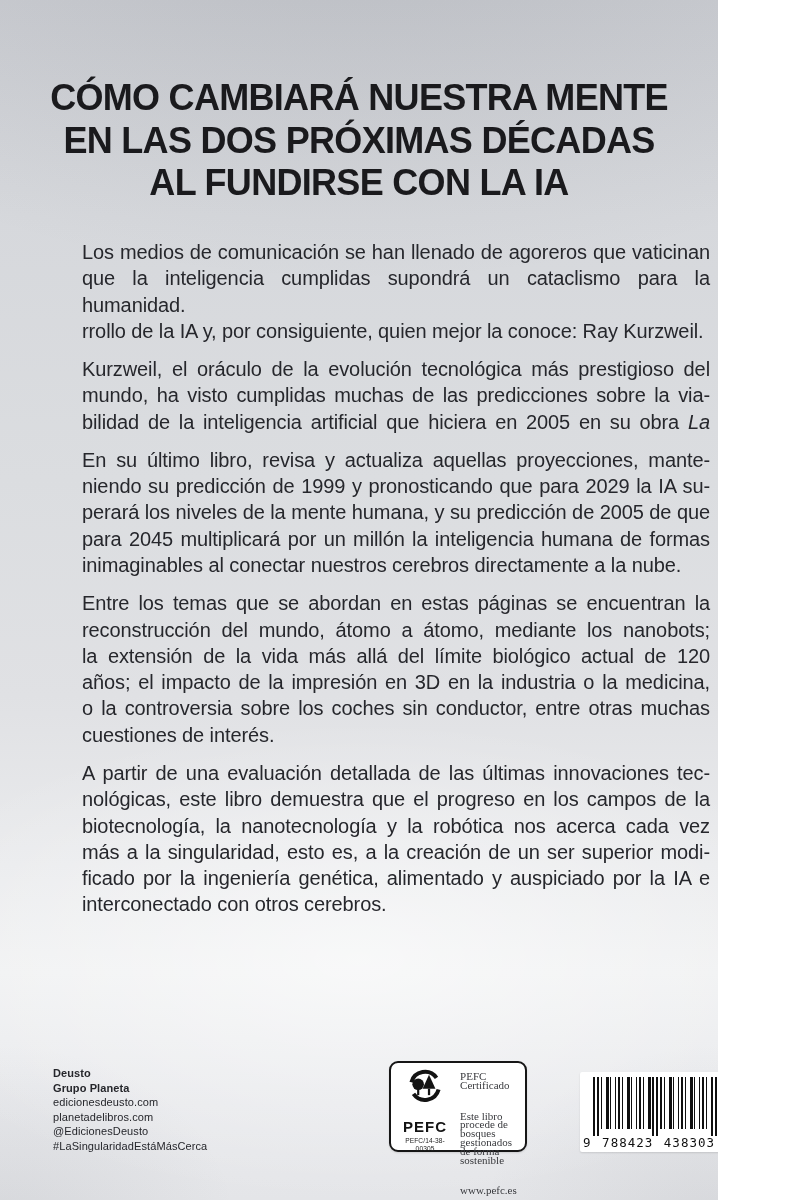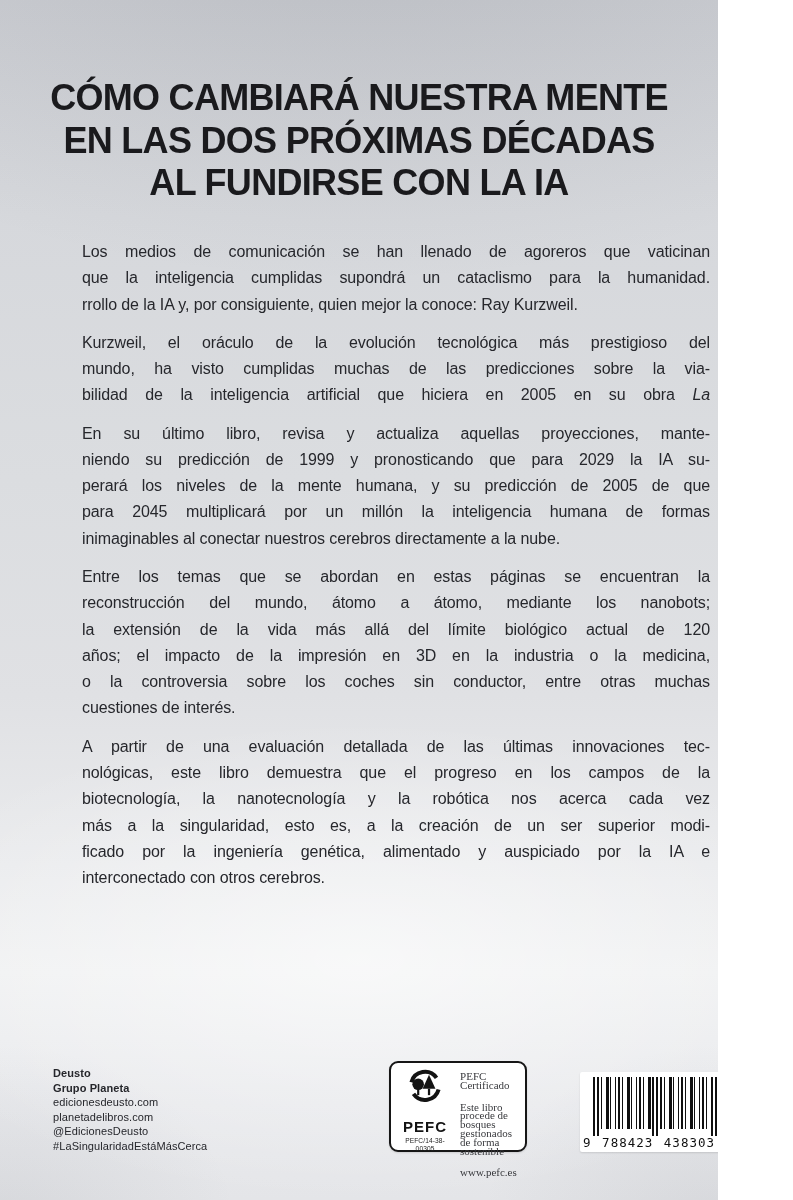--- a/index.html
+++ b/index.html
@@ -19,21 +19,21 @@
   .title{
     position:absolute;top:77px;left:0;right:0;
     text-align:center;
     font-weight:bold;font-size:36px;line-height:42.7px;
     letter-spacing:-0.7px;
     color:#1a1a1d;
   }
   
   .body{
     position:absolute;top:239px;left:82px;width:628px;
-    font-size:16px;line-height:26.3px;
+    font-size:20px;line-height:26.3px;
     letter-spacing:-0.1px;
     color:#26272c;
   }
   .para{margin:0 0 11.9px 0;}
   .line{text-align:justify;text-align-last:justify;white-space:normal;}
   .line.last{text-align-last:left;}
   .it{font-style:italic;}
   
   .publisher{
     position:absolute;left:53px;top:1066px;
@@ -47,21 +47,21 @@
     box-sizing:border-box;
     background:#fff;border:2.5px solid #161616;border-radius:9px;
     box-shadow:0 1px 2px rgba(0,0,0,.12);
     display:flex;padding:6px 5px 5px 6px;
   }
   .pefc-left{width:58px;text-align:center;}
   .pefc-svg{width:46px;height:37px;display:block;margin:0 auto;}
   .pefc-word{font-weight:bold;font-size:15px;line-height:15px;letter-spacing:1px;color:#131313;margin-top:13px;}
   .pefc-code{font-size:6.6px;line-height:8px;color:#222;margin-top:3px;letter-spacing:0.1px;}
   .pefc-right{margin-left:7px;width:62px;font-size:11px;line-height:8.8px;color:#38393d;font-family:Liberation Serif, serif;}
-  .pefc-rt{margin-top:13px;}
+  .pefc-rt{margin-top:22px;}
   .pefc-rt:first-child{margin-top:3px;}
   
   .barcode{
     position:absolute;left:580px;top:1072px;width:161px;height:80px;
     background:#fff;border-radius:2px;
     box-shadow:0 1px 2px rgba(0,0,0,.12);
   }
   .bars{
     position:absolute;left:17px;top:5px;width:116px;height:52px;
     background:repeating-linear-gradient(90deg,

